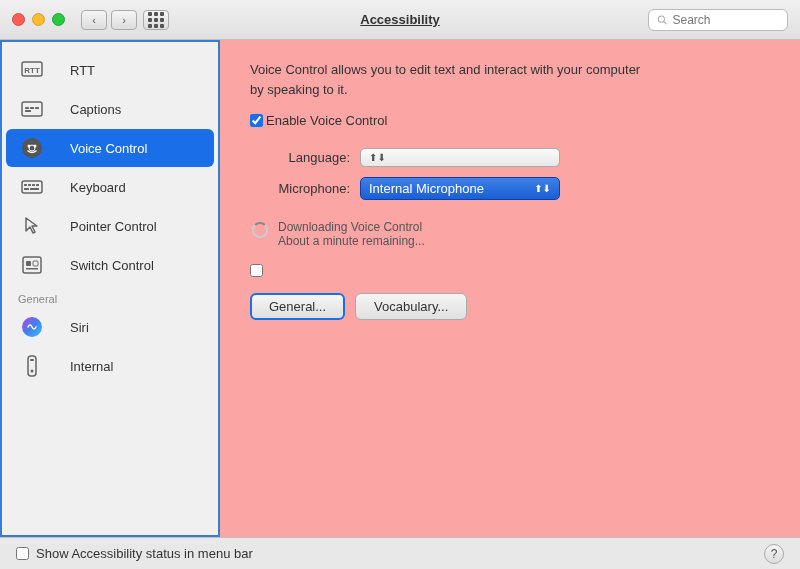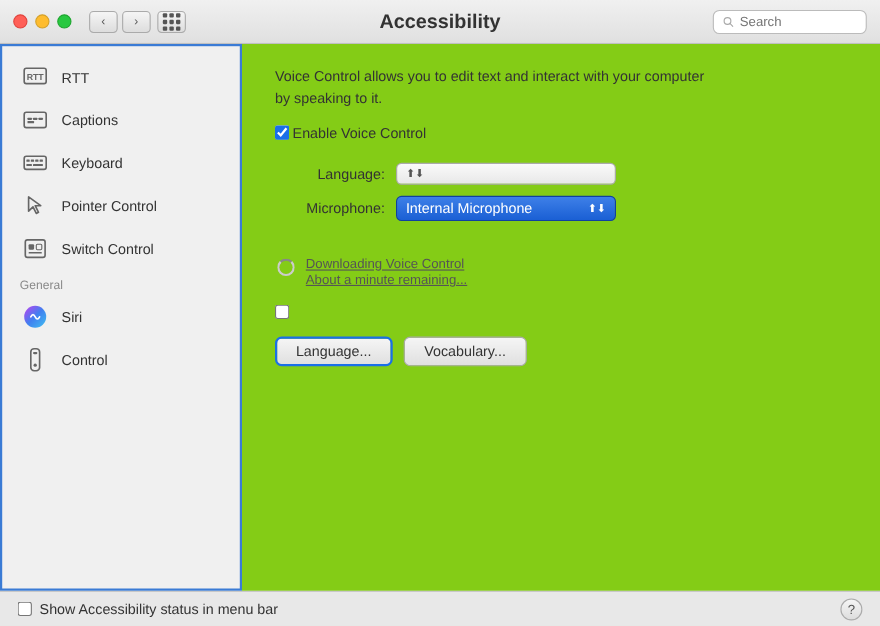--- a/index.html
+++ b/index.html
@@ -66,23 +66,24 @@
       align-items: center;
       justify-content: center;
       cursor: pointer;
       margin-left: 6px;
     }
 
     .titlebar-title {
       position: absolute;
       left: 50%;
       transform: translateX(-50%);
-      font-size: 18px;
+      font-size: 13px;
       font-weight: 600;
       color: #333;
+      text-decoration: underline;
     }
 
     .search-box {
       margin-left: auto;
       display: flex;
       align-items: center;
       background: white;
       border: 1px solid #bbb;
       border-radius: 6px;
       padding: 3px 8px;
@@ -121,21 +122,21 @@
       color: #888;
       padding: 8px 16px 2px 16px;
       font-weight: 400;
     }
 
     .sidebar-item {
       display: flex;
       align-items: center;
       padding: 5px 12px;
       cursor: pointer;
-      gap: 10px;
+      gap: 24px;
       border-radius: 6px;
       margin: 1px 4px;
     }
     .sidebar-item.active {
       background: #1a6fe8;
       border-radius: 6px;
     }
     .sidebar-item.active .sidebar-item-label {
       color: white;
     }
@@ -149,21 +150,21 @@
       display: flex;
       align-items: center;
       justify-content: center;
       flex-shrink: 0;
     }
 
     
     .content {
       flex: 1;
       padding: 20px 30px;
-      background: #84cc16;
+      background: #fca5a5;
     }
 
     .content-description {
       font-size: 13px;
       color: #333;
       line-height: 1.5;
       margin-bottom: 14px;
       max-width: 400px;
     }
 
@@ -227,24 +228,23 @@
       cursor: pointer;
     }
     .microphone-select .select-arrow {
       color: white;
     }
 
     .downloading-row {
       display: flex;
       align-items: flex-start;
       gap: 8px;
-      margin: 32px 0 16px 0;
+      margin: 20px 0 16px 0;
       color: #555;
       font-size: 12px;
-      text-decoration: underline;
     }
     .spinner {
       width: 20px;
       height: 20px;
       flex-shrink: 0;
       position: relative;
     }
     .spinner::before {
       content: '';
       position: absolute;
@@ -387,20 +387,32 @@
           <rect x="5" y="10" width="4" height="2" rx="0.5" fill="#666"></rect>
           <rect x="10" y="10" width="4" height="2" rx="0.5" fill="#666"></rect>
           <rect x="15" y="10" width="4" height="2" rx="0.5" fill="#666"></rect>
           <rect x="5" y="13" width="6" height="2" rx="0.5" fill="#666"></rect>
         </svg>
       </div>
       <span class="sidebar-item-label">Captions</span>
     </div>
 
 
+    <div class="sidebar-item active">
+      <div class="sidebar-icon">
+        <svg width="24" height="24" viewBox="0 0 24 24">
+          <circle cx="12" cy="12" r="10" fill="#555"></circle>
+          <circle cx="9" cy="10" r="1.5" fill="white"></circle>
+          <circle cx="15" cy="10" r="1.5" fill="white"></circle>
+          <path d="M8 15 Q12 18 16 15" stroke="white" stroke-width="1.5" fill="none" stroke-linecap="round"></path>
+          <circle cx="12" cy="12" r="3" fill="none" stroke="white" stroke-width="1"></circle>
+        </svg>
+      </div>
+      <span class="sidebar-item-label">Voice Control</span>
+    </div>
 
     <div class="sidebar-item">
       <div class="sidebar-icon">
         <svg width="24" height="24" viewBox="0 0 24 24">
           <rect x="2" y="6" width="20" height="12" rx="2" fill="none" stroke="#666" stroke-width="1.5"></rect>
           <rect x="4" y="9" width="3" height="2" rx="0.5" fill="#666"></rect>
           <rect x="8" y="9" width="3" height="2" rx="0.5" fill="#666"></rect>
           <rect x="12" y="9" width="3" height="2" rx="0.5" fill="#666"></rect>
           <rect x="16" y="9" width="3" height="2" rx="0.5" fill="#666"></rect>
           <rect x="4" y="13" width="5" height="2" rx="0.5" fill="#666"></rect>
@@ -451,21 +463,21 @@
     </div>
 
     <div class="sidebar-item">
       <div class="sidebar-icon">
         <svg width="24" height="24" viewBox="0 0 24 24">
           <rect x="8" y="2" width="8" height="20" rx="3" fill="none" stroke="#666" stroke-width="1.5"></rect>
           <rect x="10" y="5" width="4" height="2" rx="1" fill="#666"></rect>
           <circle cx="12" cy="17" r="1.5" fill="#666"></circle>
         </svg>
       </div>
-      <span class="sidebar-item-label">Control</span>
+      <span class="sidebar-item-label">Internal</span>
     </div>
 
   </div>
 
   <div class="content">
 
     <p class="content-description">Voice Control allows you to edit text and interact with your computer by speaking to it.</p>
 
     <div class="checkbox-row">
       <input type="checkbox" id="enableVC" checked="" style="">
@@ -493,21 +505,21 @@
         <div>Downloading Voice Control</div>
         <div>About a minute remaining...</div>
       </div>
     </div>
 
     <div class="play-sound-row">
       <input type="checkbox" id="playSound" style="">
     </div>
 
     <div class="buttons-row">
-      <button class="btn commands">Language...</button>
+      <button class="btn commands">General...</button>
       <button class="btn">Vocabulary...</button>
     </div>
 
   </div>
 </div>
 
 <div class="bottombar">
   <div class="show-accessibility-row">
     <input type="checkbox" id="showStatus" style="">
     <label for="showStatus" class="checkbox-label">Show Accessibility status in menu bar</label>

